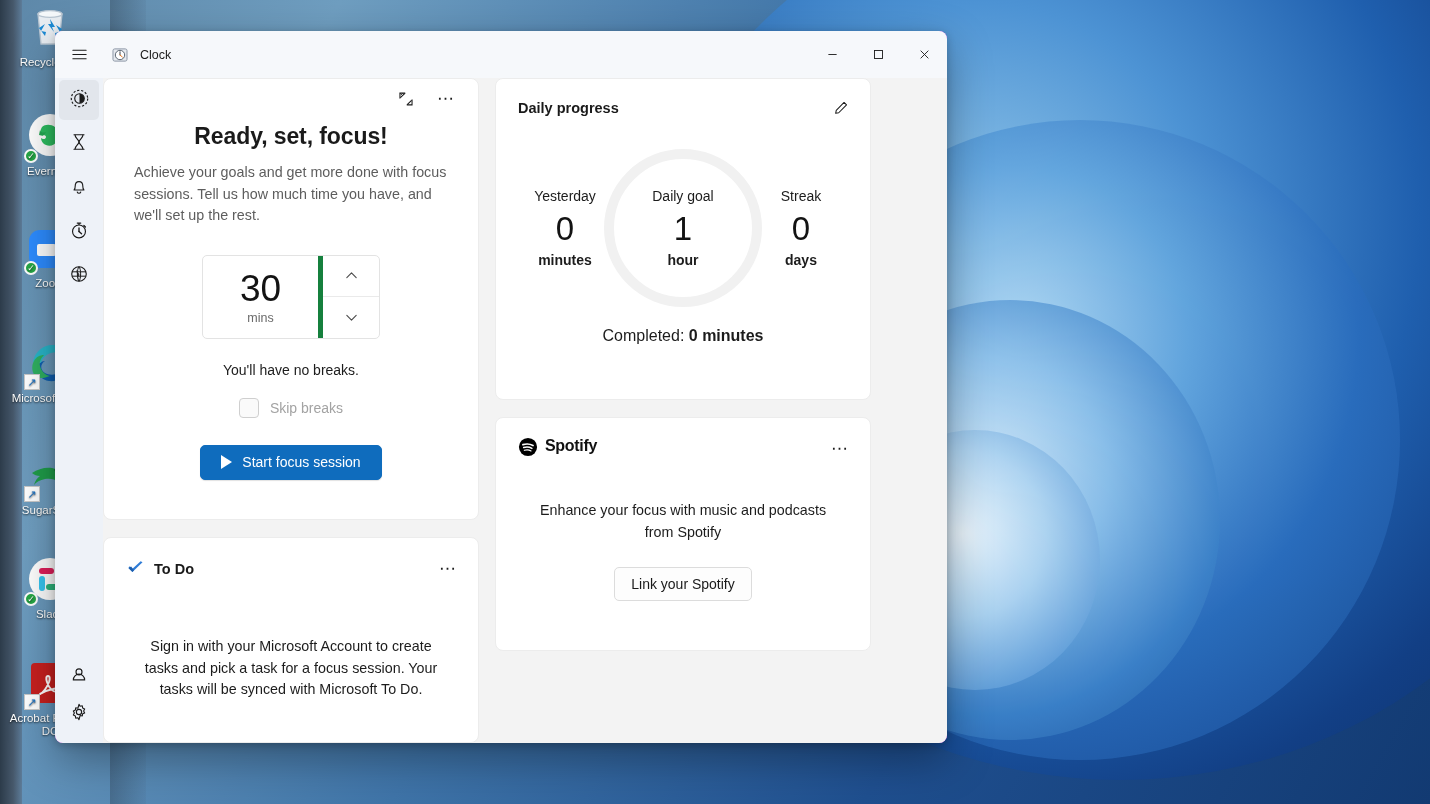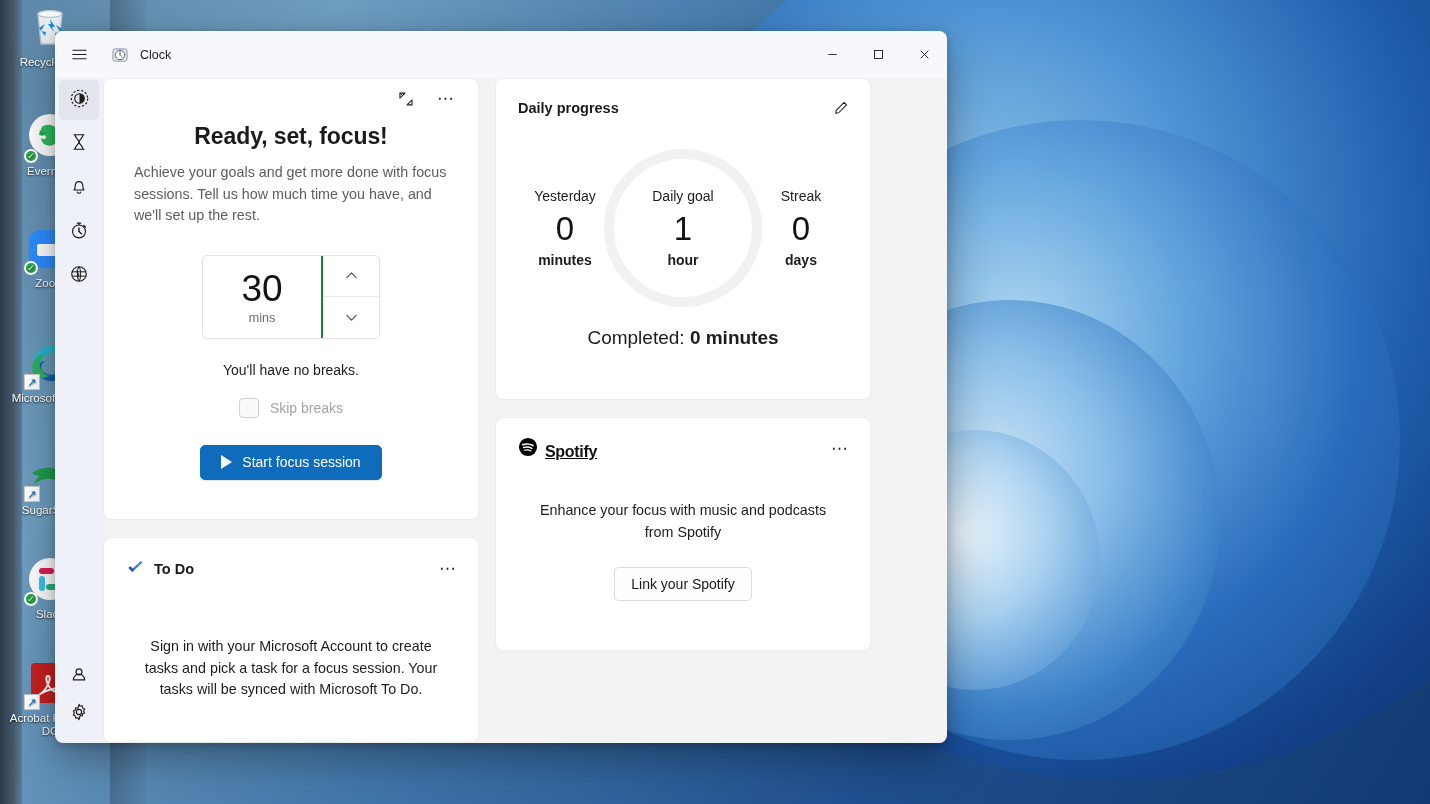--- a/index.html
+++ b/index.html
@@ -168,21 +168,21 @@
     margin: 28px auto 0;
     width: 178px; height: 84px;
     border: 1px solid #e3e3e3;
     border-radius: 5px;
     display: flex;
     background: #fff;
   }
   .spinner-value {
     flex: 1;
     display: flex; flex-direction: column; align-items: center; justify-content: center;
-    border-right: 2px solid #15803d;
+    border-right: 5px solid #15803d;
   }
   .spinner-num { font-size: 37px; line-height: 39px; color: #131313; font-weight: 400; }
   .spinner-unit { font-size: 12.5px; color: #6a6a6a; margin-top: 3px; }
   .spinner-btns { width: 56px; display: flex; flex-direction: column; }
   .spin-btn {
     flex: 1; display: flex; align-items: center; justify-content: center;
     color: #4a4a4a;
   }
   .spin-btn:first-child { border-bottom: 1px solid #eaeaea; }
   .breaks-note { text-align: center; font-size: 14px; color: #1c1c1c; margin-top: 23px; }
@@ -239,27 +239,27 @@
     width: 158px; height: 158px; border-radius: 50%;
     border: 10px solid #f1f1f1;
     display: flex; flex-direction: column;
     align-items: center; justify-content: center;
     flex: 0 0 158px;
   }
   .ring .stat-label { font-size: 14px; }
   .ring .stat-num { font-size: 33px; }
   .completed {
     text-align: center; margin-top: 20px;
-    font-size: 19px; color: #1c1c1c;
+    font-size: 16px; color: #1c1c1c;
   }
   .completed b { font-weight: 700; }
 
   
   .spotify-card { height: 234px; padding: 16px 22px 0; }
-  .spotify-logo-wrap { display: flex; align-items: flex-end; gap: 7px; text-decoration: underline; }
+  .spotify-logo-wrap { display: flex; align-items: flex-start; gap: 7px; }
   .spotify-word { font-size: 16px; font-weight: 700; color: #111; letter-spacing: -0.3px; }
   .spotify-body {
     margin-top: 36px; text-align: center;
     font-size: 14.3px; line-height: 21.5px; color: #1c1c1c; padding: 0 14px;
   }
   .link-spotify {
     display: block; margin: 24px auto 0;
     background: #fdfdfd; border: 1px solid #dcdcdc; border-radius: 5px;
     height: 34px; padding: 0 16px;
     font-size: 14px; color: #1a1a1a; font-family: inherit;

